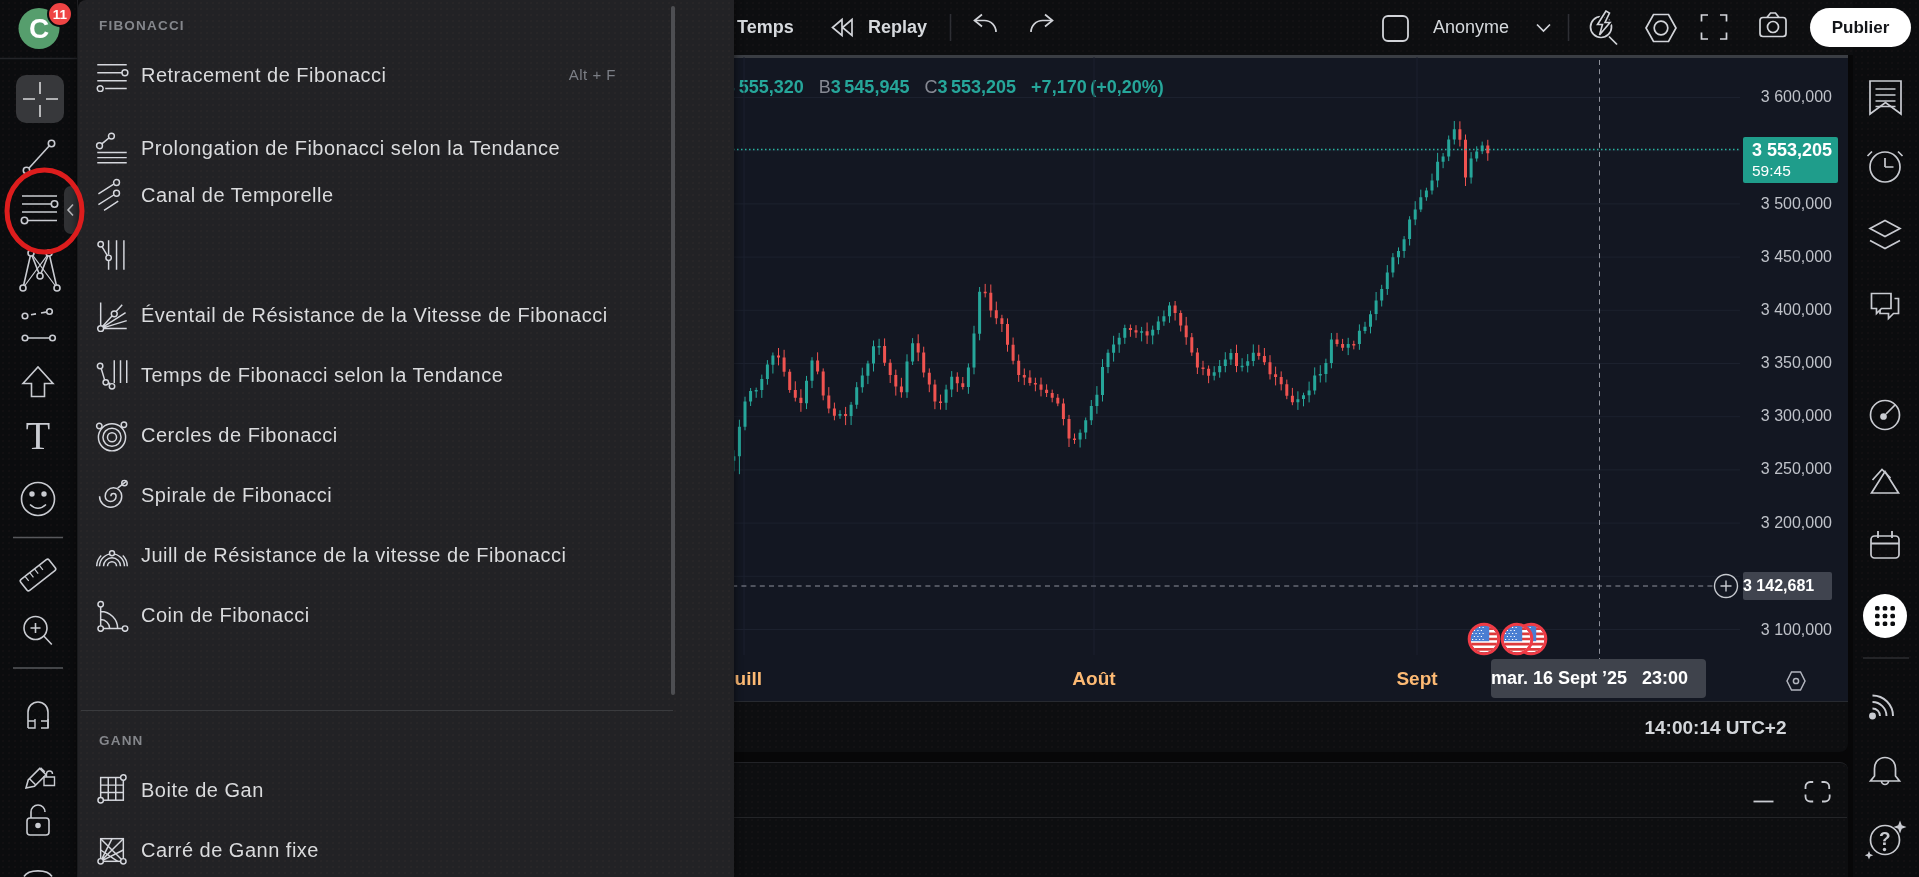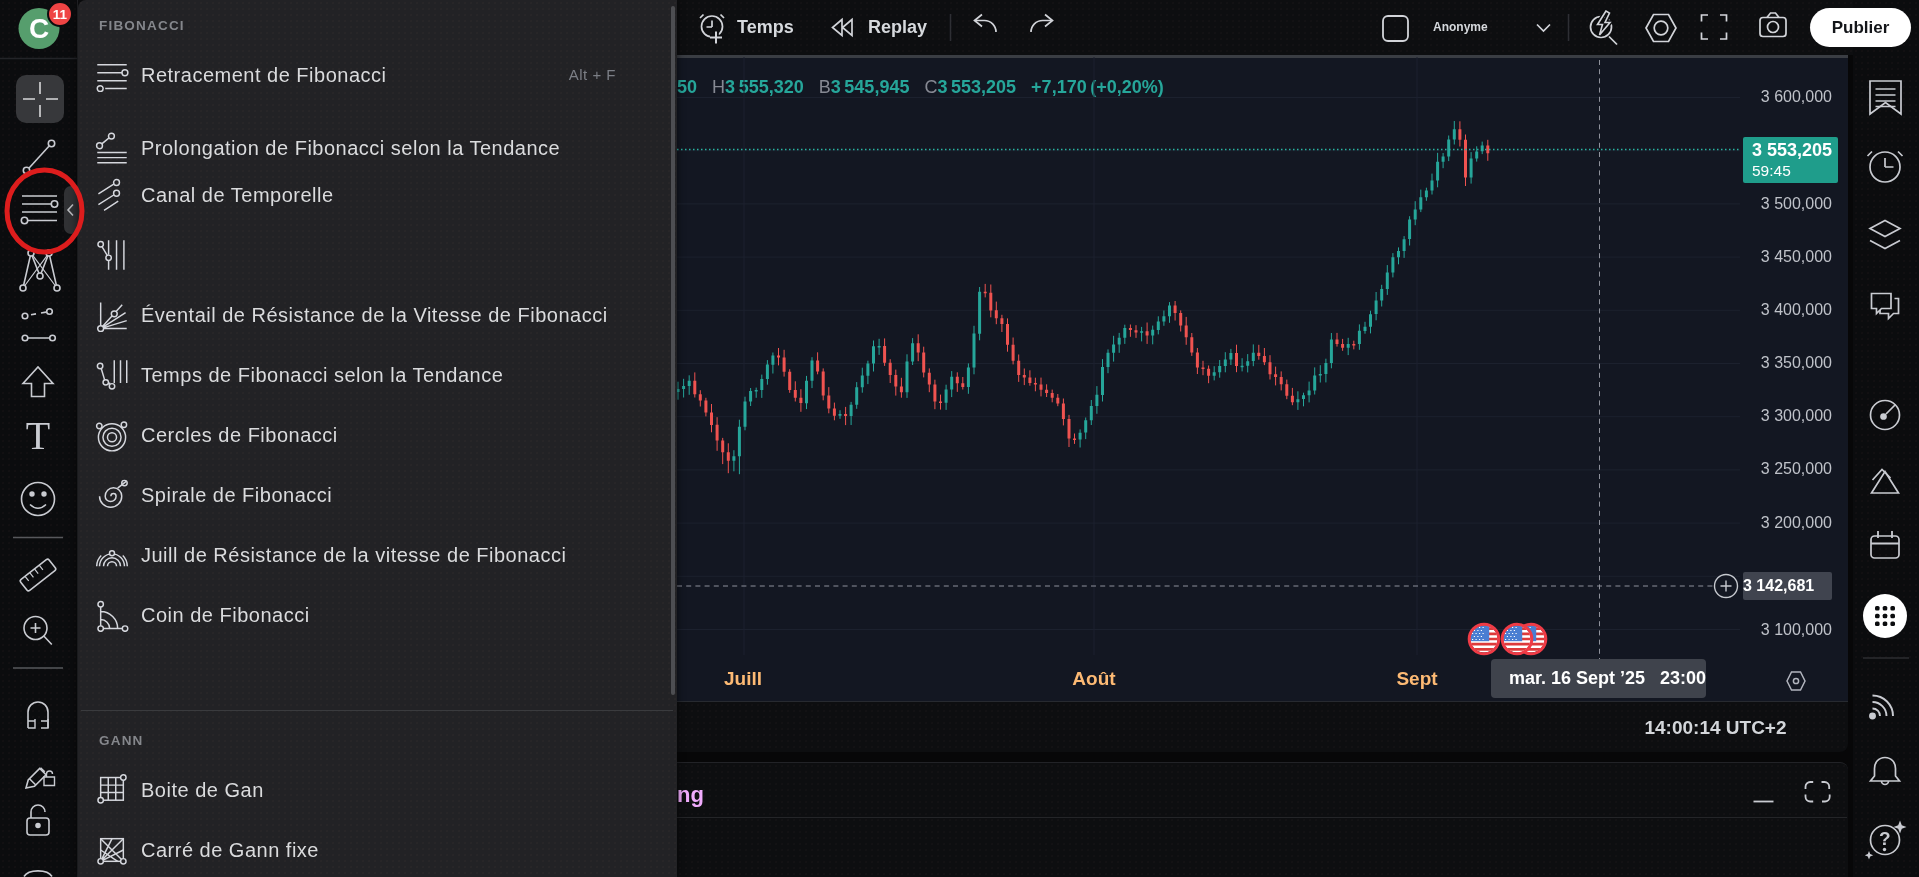--- a/index.html
+++ b/index.html
@@ -5,21 +5,21 @@
 html,body{width:1919px;height:877px;overflow:hidden;background:#070708;font-family:"Liberation Sans",sans-serif}
 #page{position:relative;width:1919px;height:877px}
 .abs{position:absolute}
 #header{left:0;top:0;width:1919px;height:55px;background:#0d0e10}
 #chartbg{left:77px;top:58px;width:1771px;height:643px;background:#131722}
 #topline{left:77px;top:55px;width:1771px;height:3px;background:#3a3d43}
 #btoolbar{left:77px;top:701px;width:1771px;height:51px;background:#0d0e10;border-radius:0 0 8px 8px;border-top:1px solid #272a30}
 #bpanel{left:77px;top:762px;width:1771px;height:115px;background:#0d0e10;border-radius:8px 8px 0 0;border-top:1px solid #222327}
 #rsb{left:1853px;top:0;width:66px;height:877px;background:#0b0c0e}
 #lsb{left:0;top:0;width:78px;height:877px;background:#0b0c0e;border-right:1px solid #232428}
-#menu{left:78px;top:0;width:599px;height:877px;background:#222225;border-radius:8px 0 0 0;box-shadow:0 0 8px rgba(0,0,0,.6)}
+#menu{left:78px;top:0;width:656px;height:877px;background:#222225;border-radius:8px 0 0 0;box-shadow:0 0 8px rgba(0,0,0,.6)}
 .mrow{position:absolute;left:0;width:599px;height:60px;color:#dadbdd;font-size:20px;letter-spacing:0.5px}
 .mrow .lbl{position:absolute;left:63px;top:0;line-height:60px;white-space:nowrap}
 .mrow .sc{position:absolute;right:61px;top:0;line-height:60px;color:#7c7f86;font-size:15px}
 .mrow svg{position:absolute;left:17px;top:13px}
 .mhead{position:absolute;left:21px;color:#85878c;font-size:13.5px;font-weight:bold;letter-spacing:1.2px}
 .plabel{position:absolute;left:1740px;width:92px;text-align:right;color:#bfc2c9;font-size:16px;line-height:20px}
 .tlabel{position:absolute;color:#fdba74;font-size:19px;font-weight:bold;top:670px;width:60px;text-align:center;line-height:18px}
 .ohlc{color:#26a69a}.ohlc b{color:#868993;font-weight:normal}
 #pubbtn{z-index:10;left:1810px;top:8px;width:101px;height:39px;background:#fff;border-radius:20px;color:#14161a;font-size:17px;font-weight:bold;text-align:center;line-height:39px}
 .htxt{color:#d6d9dd;font-size:18px;font-weight:bold;top:0;height:55px;line-height:55px}
@@ -90,21 +90,21 @@
 
 <div class="abs" style="left:1743px;top:137px;width:95px;height:46px;background:#1f9d8b;border-radius:2px;color:#fff;padding:3px 0 0 9px">
 <div style="font-size:18px;font-weight:bold;line-height:21px">3 553,205</div>
 <div style="font-size:15.5px;line-height:19px">59:45</div>
     </div>
 <div class="abs" style="left:1743px;top:572px;width:89px;height:28px;background:#40444f;border-radius:2px;color:#fff;font-size:16px;font-weight:bold;text-align:left;line-height:28px">3 142,681</div>
 
 <div class="tlabel" style="left:713px">Juill</div>
 <div class="tlabel" style="left:1064px">Août</div>
 <div class="tlabel" style="left:1387px">Sept</div>
-<div class="abs" style="left:1491px;top:659px;width:215px;height:39px;background:#3f434c;border-radius:4px;color:#fff;font-size:18px;font-weight:bold;line-height:39px;text-align:right">mar. 16 Sept ’25&nbsp;&nbsp;&nbsp;23:00</div>
+<div class="abs" style="left:1491px;top:659px;width:215px;height:39px;background:#3f434c;border-radius:4px;color:#fff;font-size:18px;font-weight:bold;line-height:39px;text-align:left">mar. 16 Sept ’25&nbsp;&nbsp;&nbsp;23:00</div>
 <svg class="abs" style="left:1785px;top:670px" width="24" height="22" fill="none" stroke="#b2b5be" stroke-width="1.5">
 <path d="M6.5 2h9l4.5 9-4.5 9h-9L2 11z"></path>
       <circle cx="11" cy="11" r="2.6"></circle>
     </svg>
 <div class="abs" style="left:1600px;top:703px;width:231px;height:48px;line-height:50px;text-align:center;color:#d3d6da;font-size:19px;font-weight:bold">14:00:14 UTC+2</div>
 
 <svg class="abs" style="left:0;top:0" width="1919" height="55" fill="none" stroke="#d2d4d9" stroke-width="1.7">
 <circle cx="712" cy="26.5" r="10.5"></circle>
 <path d="M712 27v-6.5M712 27h-5.5"></path>
 <path d="M703.5 14.5l-3.5 3.5M720.5 14.5l3.5 3.5"></path>
@@ -125,21 +125,21 @@
 <path d="M1606 11l-8.5 13.5h5l-3 10.5 10.5-12.5h-5l4.5-9.5z" stroke-width="1.6"></path>
 <path d="M1646 28l7.5-13.5h15l7.5 13.5-7.5 13.5h-15z"></path>
 <circle cx="1661" cy="28" r="6.8"></circle>
 <path d="M1701.5 21.5v-6.5h6.5M1720 15h6.5v6.5M1726.5 32.5v6.5h-6.5M1708 39h-6.5v-6.5"></path>
 <rect x="1760" y="17.5" width="26" height="19" rx="3"></rect>
 <path d="M1767 17.5l3.5-4.5h5l3.5 4.5"></path>
 <circle cx="1773" cy="27" r="5.5"></circle>
 </svg>
 <div class="abs htxt" style="left:737px">Temps</div>
 <div class="abs htxt" style="left:868px">Replay</div>
-<div class="abs htxt" style="left:1433px;font-size:12px;font-weight:bold">Anonyme</div>
+<div class="abs htxt" style="left:1433px;font-size:18px;font-weight:normal">Anonyme</div>
 <div class="abs" id="pubbtn">Publier</div>
 
 <div class="abs" id="rsb"></div>
 <svg class="abs" style="left:1853px;top:0" width="66" height="877" fill="none" stroke="#c9cbd1" stroke-width="1.7">
 <path d="M17 81h31v33l-15.5-11.5L17 114z"></path>
 <path d="M22.5 89h20M22.5 95h20M22.5 101h20M22.5 106.5h20" stroke-width="1.5"></path>
 <circle cx="32" cy="167" r="15"></circle>
 <path d="M19 151.5l-4.5 4.5M45 151.5l4.5 4.5"></path>
 <path d="M32 167v-9M32 167h8.5"></path>
 <path d="M32 220.5l15 8-15 8-15-8z"></path>

